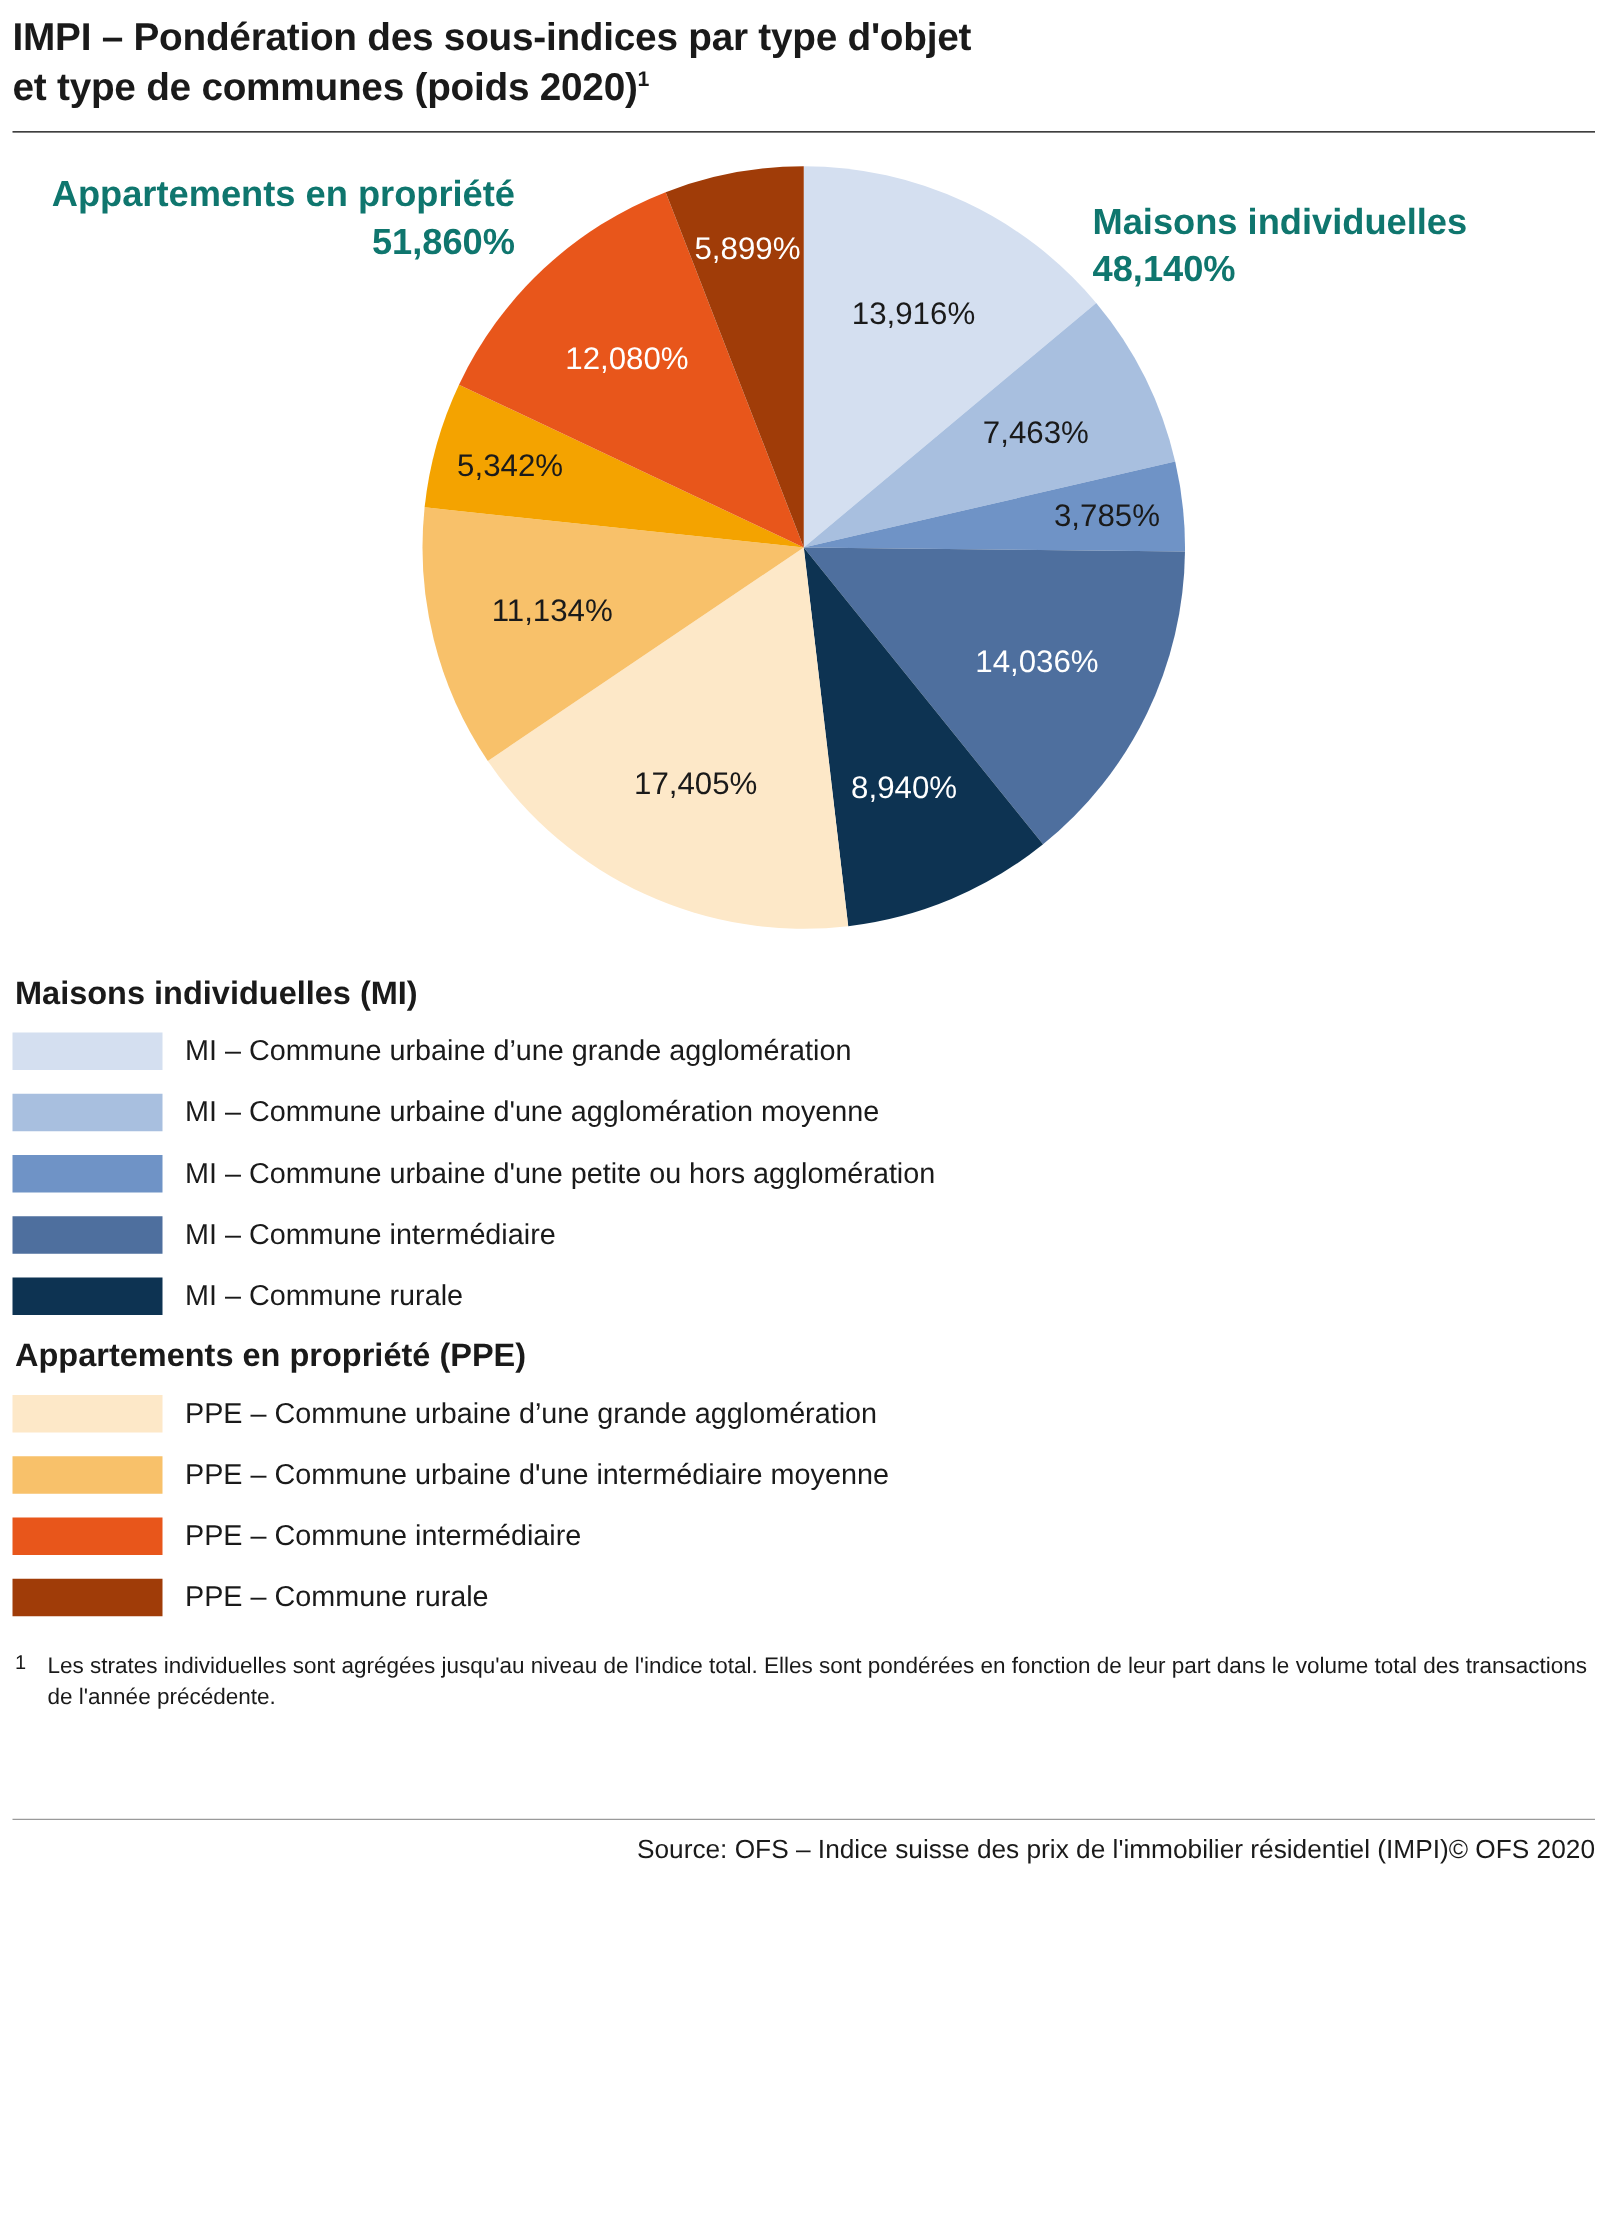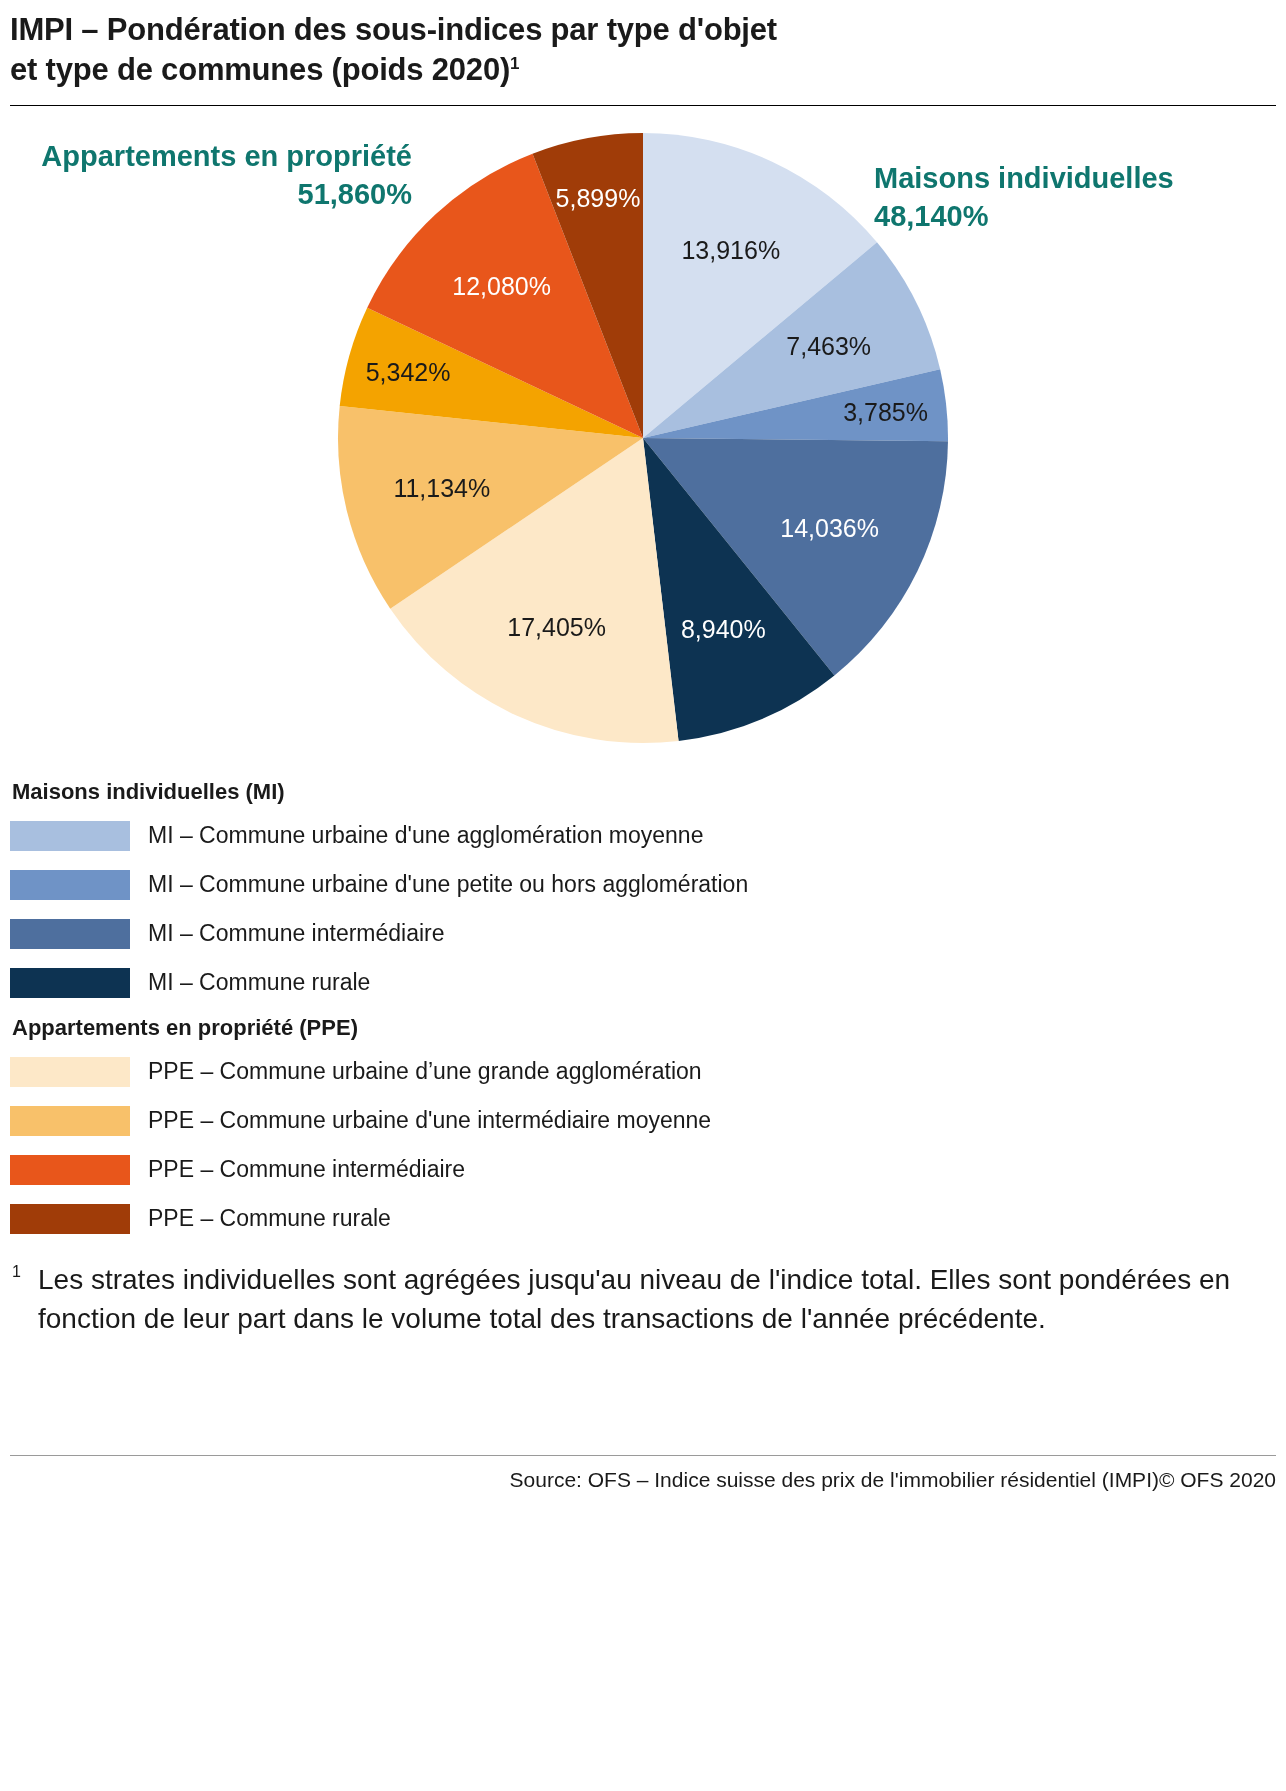--- a/index.html
+++ b/index.html
@@ -80,21 +80,21 @@
   .pie-svg { display: block; }
   .slice-label {
     font-family: "Liberation Sans", sans-serif;
     font-size: 25px;
   }
   
   .legend {
     padding-top: 10px;
   }
   .legend-group-title {
-    font-size: 22px;
+    font-size: 26px;
     font-weight: bold;
     margin: 8px 0 6px 2px;
     color: #1a1a1a;
   }
   .legend-row {
     display: flex;
     align-items: center;
     height: 49px;
   }
   .swatch {
@@ -116,21 +116,21 @@
     padding: 0 4px 0 2px;
   }
   .footnote-marker {
     font-size: 16px;
     line-height: 1.1;
     padding-top: 2px;
     width: 26px;
     flex: 0 0 26px;
   }
   .footnote-text {
-    font-size: 28px;
+    font-size: 18px;
     line-height: 1.38;
     color: #1a1a1a;
   }
   
   .footer {
     position: absolute;
     left: 10px;
     right: 10px;
     bottom: 14px;
   }
@@ -195,20 +195,24 @@
           <path d="M 310 310 L 199.52387531854114 25.711368719453105 A 305 305 0 0 1 309.99999999999994 5 Z" fill="#a03c08"></path>
           <text x="265.0" y="79.2" text-anchor="middle" class="slice-label" fill="#ffffff">5,899%</text>
         </svg>
     </div>
   </div>
 
   <div class="legend">
     <div class="legend-group-title">Maisons individuelles (MI)</div>
 
     <div class="legend-row">
+      <span class="swatch" style="background: rgb(212, 223, 240);"></span>
+      <span class="legend-text">MI – Commune urbaine d’une grande agglomération</span>
+    </div>
+    <div class="legend-row">
       <span class="swatch" style="background: rgb(168, 191, 223);"></span>
       <span class="legend-text">MI – Commune urbaine d'une agglomération moyenne</span>
     </div>
     <div class="legend-row">
       <span class="swatch" style="background: rgb(111, 147, 198);"></span>
       <span class="legend-text">MI – Commune urbaine d'une petite ou hors agglomération</span>
     </div>
     <div class="legend-row">
       <span class="swatch" style="background: rgb(78, 111, 158);"></span>
       <span class="legend-text">MI – Commune intermédiaire</span>

